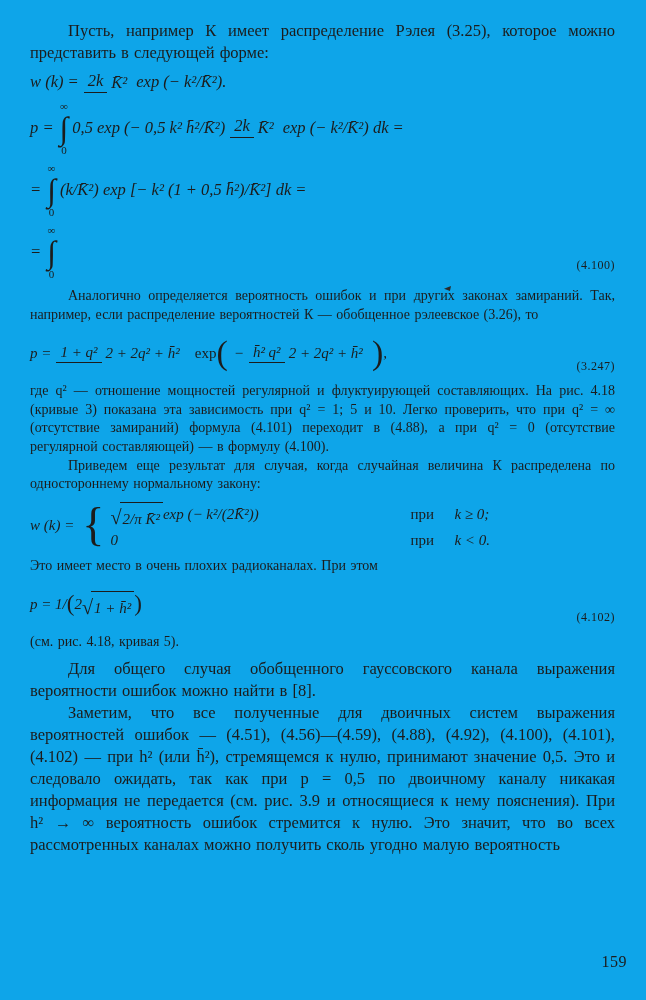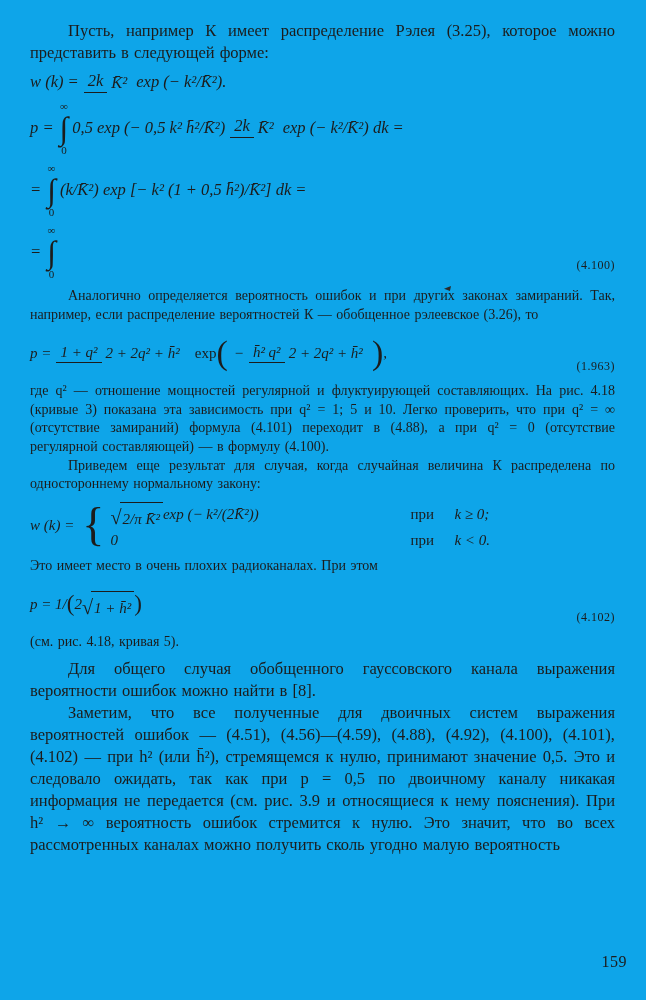--- a/index.html
+++ b/index.html
@@ -158,21 +158,21 @@
     <span style="font-style:normal">exp</span>
     <span class="bigp">(</span>
     <span class="gap"></span>
     <span>−</span>
     <span class="frac">
       <span class="num">h̄² q²</span>
       <span class="den">2 + 2q² + h̄²</span>
     </span>
     <span class="bigp">)</span>
     <span>,</span>
-    <span class="tag">(1.963)</span>
+    <span class="tag">(3.247)</span>
   </div>
 
   <p class="para small">где q² — отношение мощностей регулярной и флуктуирующей составляющих. На рис. 4.18 (кривые 3) показана эта зависимость при q² = 1; 5 и 10. Легко проверить, что при q² = ∞ (отсутствие замираний) формула (4.101) переходит в (4.88), а при q² = 0 (отсутствие регулярной составляющей) — в формулу (4.100).</p>
 
   <p class="para small indent">Приведем еще результат для случая, когда случайная величина К распределена по одностороннему нормальному закону:</p>
 
   <div class="eq small mt2">
     <span>w (k) =</span>
     <span class="brace">{</span>
     <span class="pw-grid">

